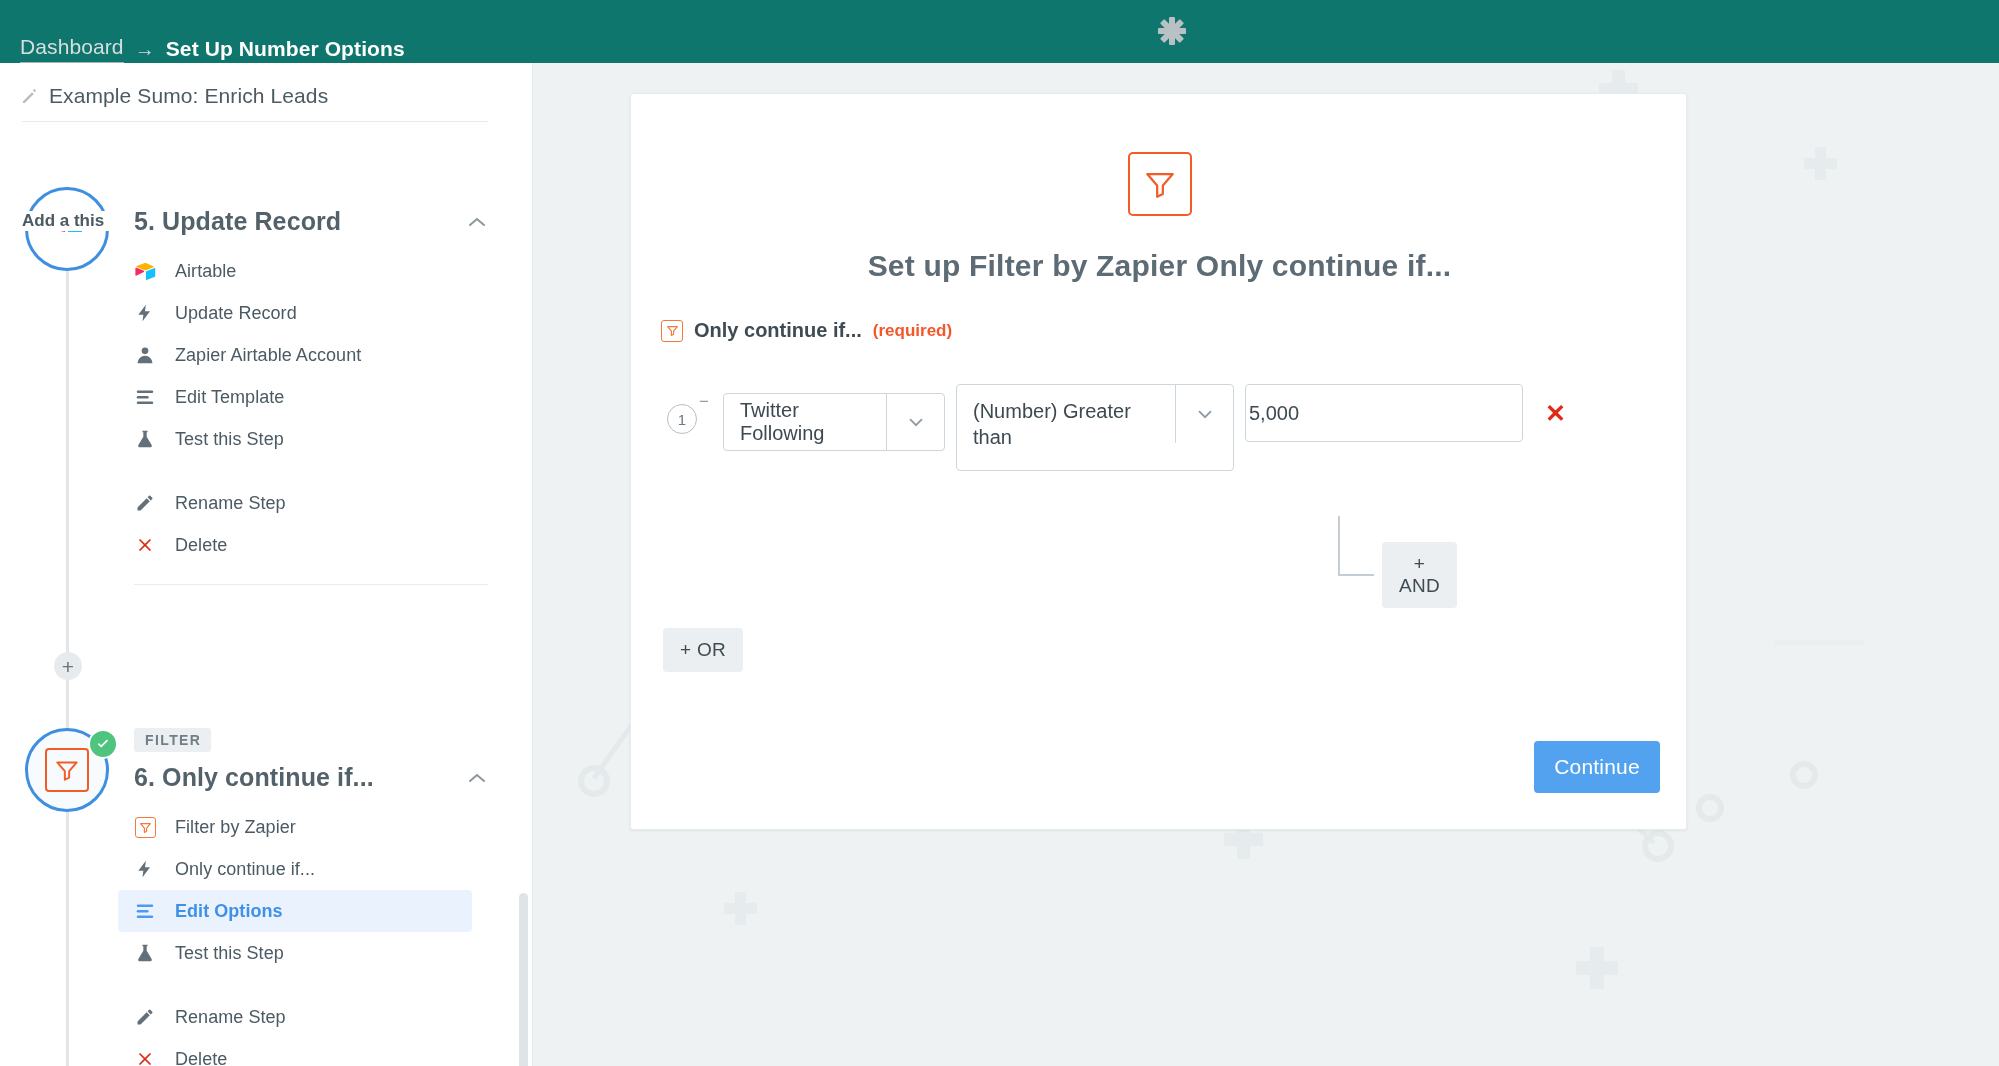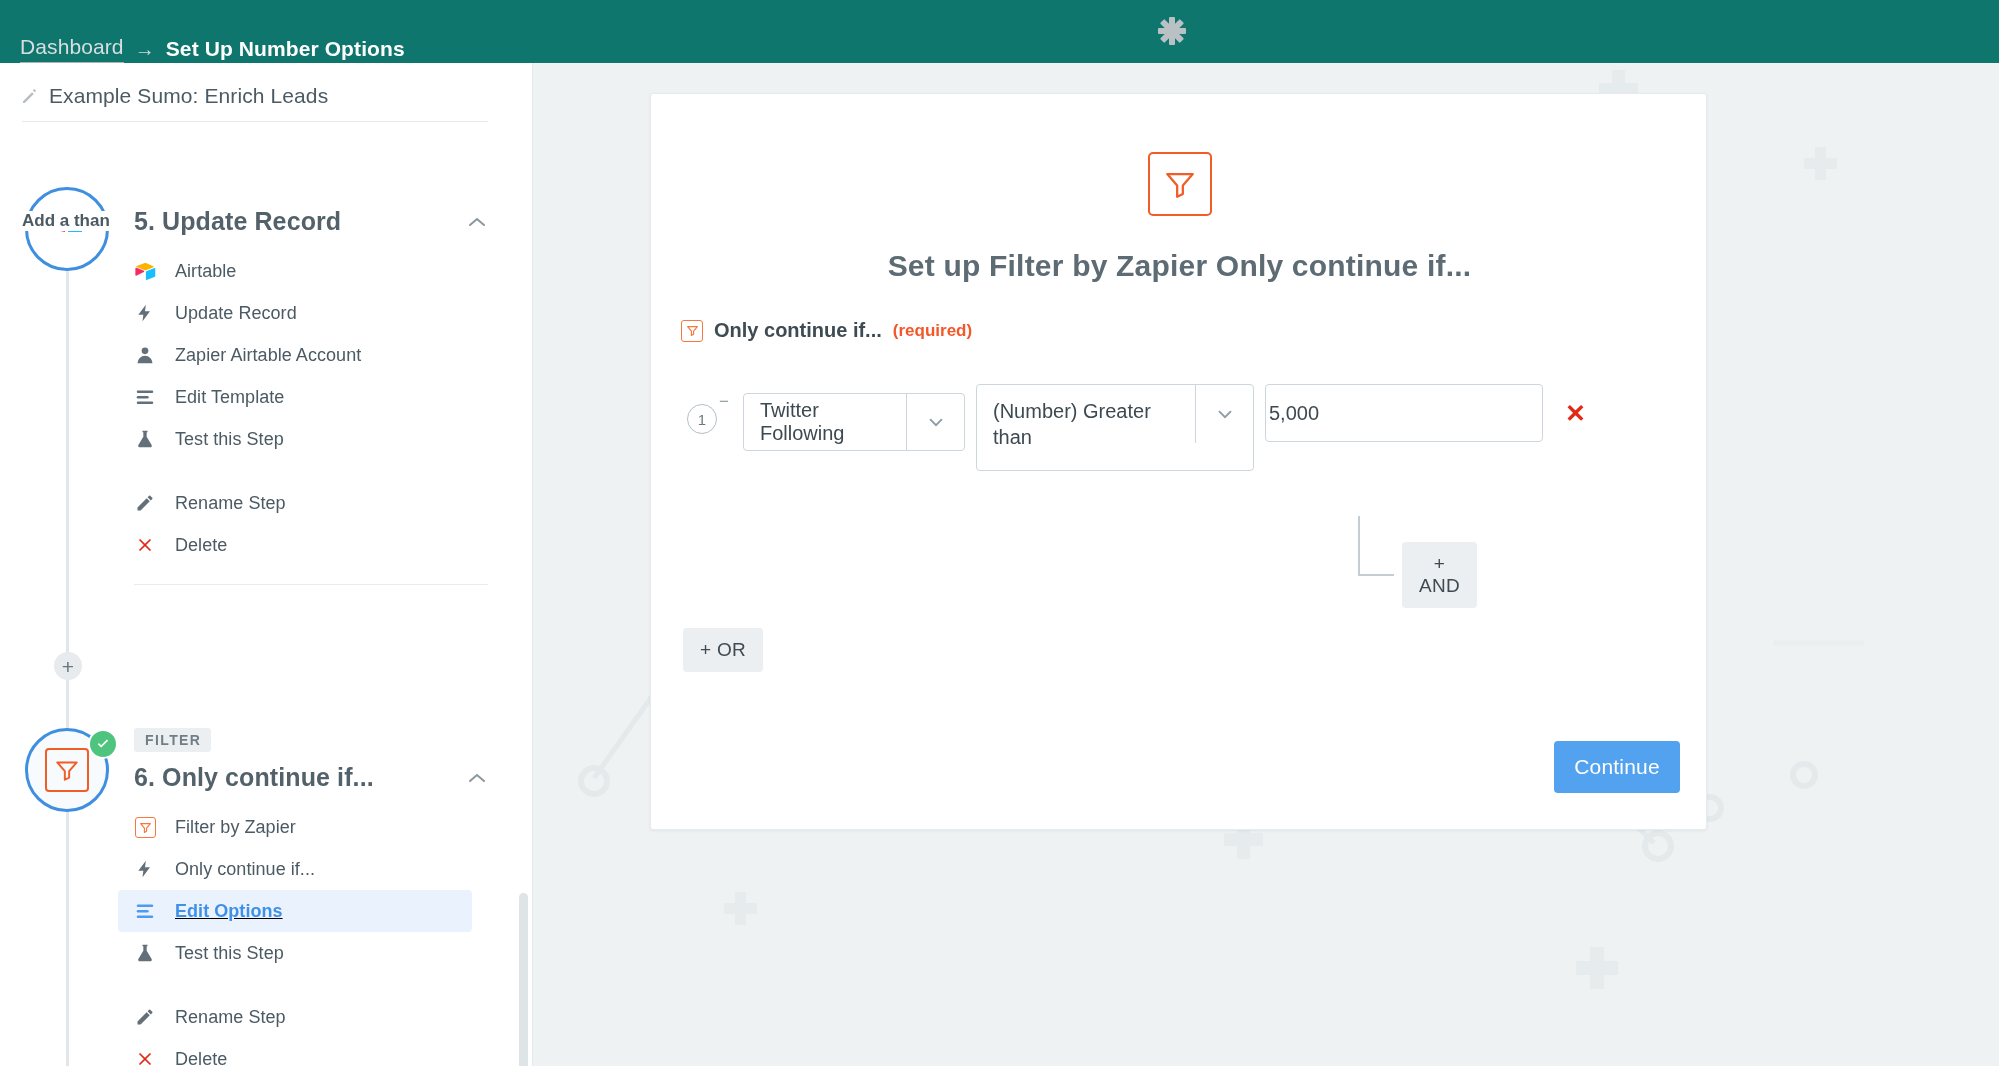--- a/index.html
+++ b/index.html
@@ -117,21 +117,21 @@
     width: 354px; border-radius: 4px; cursor: pointer;
   }
   .menu-item .mlabel {
     font-size: 18px; color: #4b5a63; letter-spacing: .05px;
   }
   .menu-item .micon {
     width: 22px; height: 22px; flex: 0 0 auto;
     display: flex; align-items: center; justify-content: center;
     color: #63707a;
   }
-  .menu-item.active { background: #eaf3fd; text-decoration: underline; }
+  .menu-item.active { background: #eaf3fd; }
   .menu-item.active .mlabel { color: #3f90e8; font-weight: 700; }
   .menu-item.active .micon { color: #4d9bf0; }
   .menu-item.danger .mlabel { color: #4b5a63; }
   .menu-sep { height: 22px; }
   .menu-rule {
     margin-top: 18px; width: 354px; height: 1px; background: #e8ecee;
   }
 
   #sidebar-scrollbar {
     position: absolute; right: 4px; top: 830px;
@@ -142,21 +142,21 @@
   
   #main {
     position: absolute; left: 534px; top: 63px;
     width: 1465px; height: 1003px;
     background: #eef2f3;
     overflow: hidden;
   }
   #bg-deco { position: absolute; left: 0; top: 0; width: 1465px; height: 1003px; }
 
   #card {
-    position: absolute; left: 116px; top: 30px;
+    position: absolute; left: 96px; top: 30px;
     width: 1057px; height: 737px;
     background: #ffffff;
     border: 1px solid #e6ebed;
     border-radius: 3px;
     box-shadow: 0 1px 3px rgba(40,60,70,.07);
   }
 
   #card-app-icon {
     position: absolute; left: 497px; top: 58px;
     width: 64px; height: 64px;
@@ -279,21 +279,21 @@
 
 <div id="sidebar">
 
   <div id="zap-title-row">
     <svg class="pencil" viewBox="0 0 16 16">
         <path fill="currentColor" d="M1 13.2V15h1.8l9-9L10 4.2l-9 9zM13.8 3.2c.2-.2.2-.5 0-.7l-1.3-1.3a.5.5 0 0 0-.7 0l-1 1L12.8 4.2l1-1z"></path>
       </svg>
     <span id="zap-title">Example Sumo: Enrich Leads</span>
   </div>
 
-  <div id="add-note">Add a than</div>
+  <div id="add-note">Add a this</div>
 
   <div class="rail" style="top:166px;height:500px;"></div>
   <div class="rail" style="top:749px;height:254px;"></div>
 
   <div id="node-5" class="step-node">
     <svg width="40" height="40" viewBox="0 0 40 40">
       <path fill="#f82b60" d="M4 16 L18 11 L18 23 L4 20 Z"></path>
       <path fill="#18bfff" d="M21 11 L35 11 L35 23 L21 23 Z"></path>
     </svg>
   </div>

